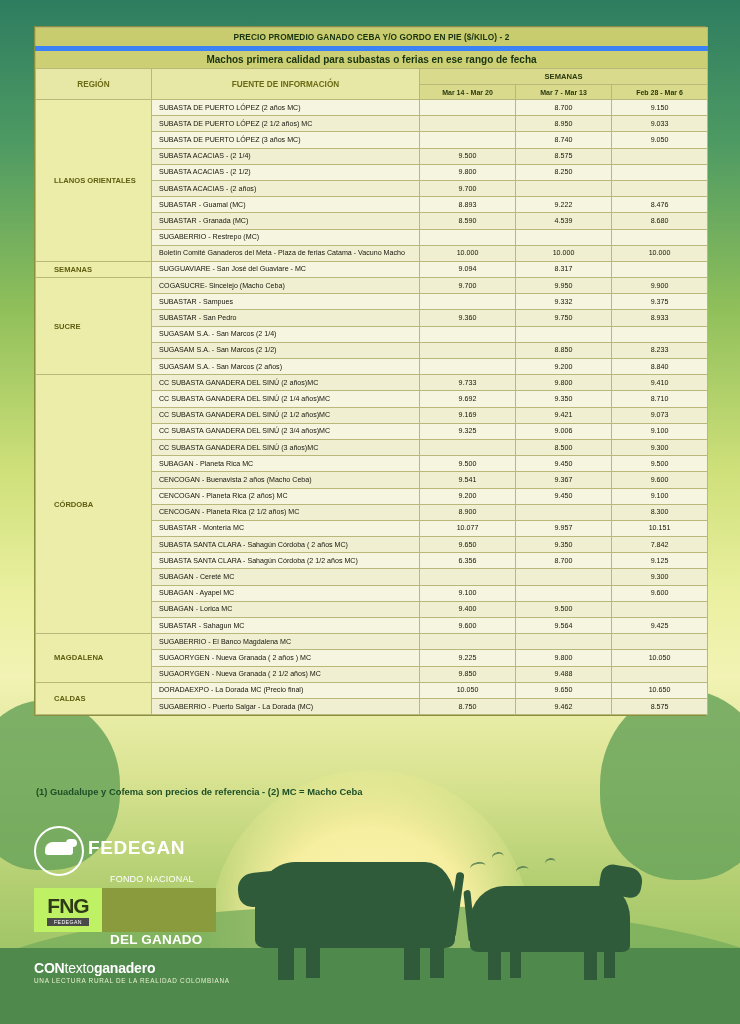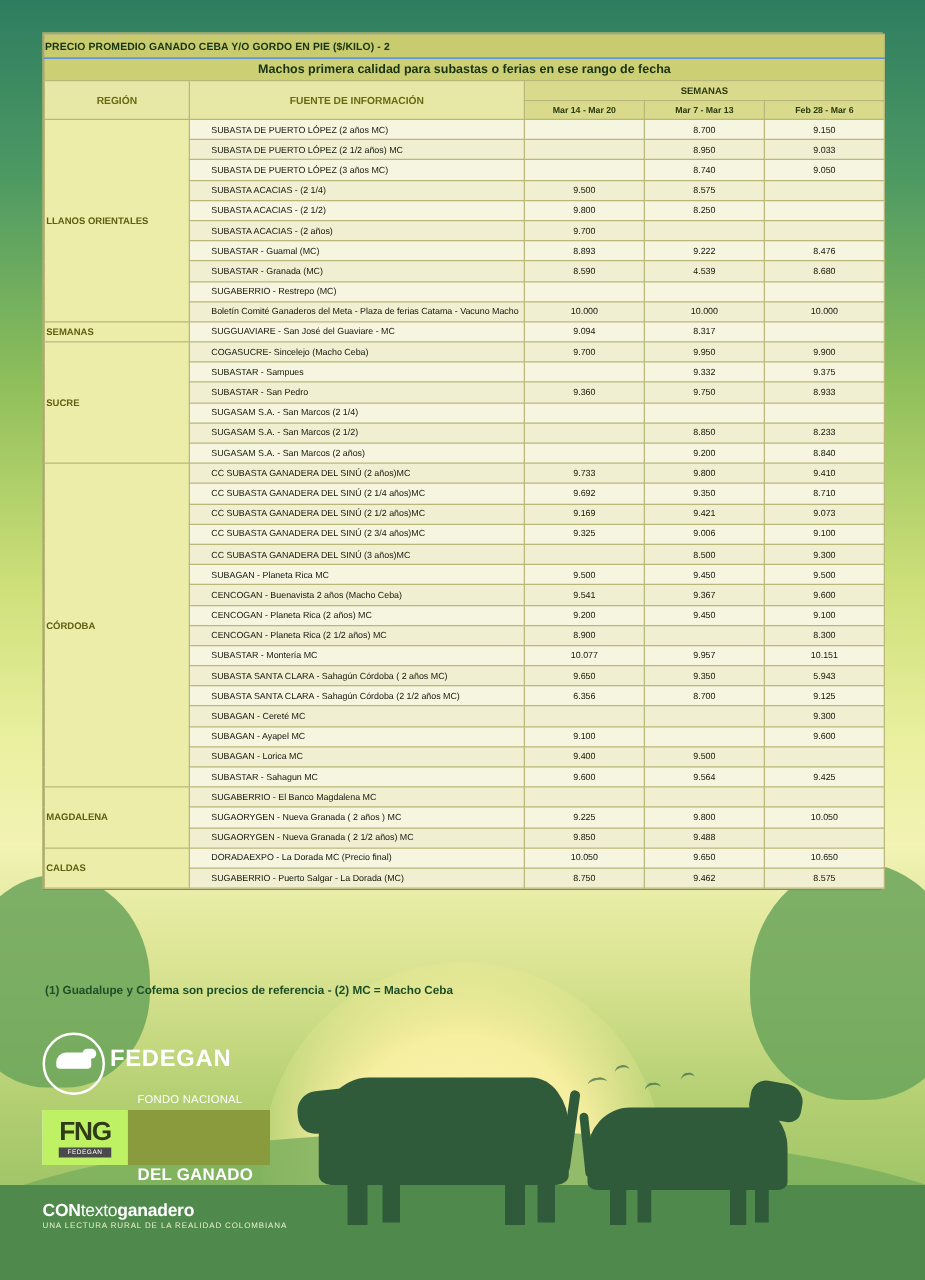--- a/index.html
+++ b/index.html
@@ -136,27 +136,27 @@
     font-size: 7.2px;
     color: #1d1d1d;
   }
   td, th {
     border: 1px solid #b9b87a;
     padding: 0;
     vertical-align: middle;
   }
   .title-row td {
     background: #c9cb6f;
-    text-align: left;
+    text-align: center;
     font-weight: bold;
     font-size: 8.3px;
     height: 18px;
     color: #17330f;
     letter-spacing: .1px;
-    border-bottom: 1px solid #3b82f6;
+    border-bottom: 5px solid #3b82f6;
   }
   .subtitle-row td {
     background: #cdcf75;
     text-align: center;
     font-weight: bold;
     font-size: 10px;
     height: 17px;
     color: #17330f;
   }
   .hdr td {
@@ -177,26 +177,26 @@
     font-size: 7px;
     height: 14px;
     font-weight: bold;
   }
   td.region {
     background: #eceda8;
     color: #5f5e12;
     font-weight: bold;
     font-size: 7.6px;
     text-align: left;
-    padding-left: 1px;
+    padding-left: 18px;
   }
   td.fuente {
     background: #f6f5df;
     text-align: left;
-    padding-left: 17px;
+    padding-left: 7px;
     font-size: 7.1px;
     height: 15.2px;
     color: #15150a;
   }
   td.val {
     background: #f6f5df;
     text-align: center;
     font-size: 7.1px;
     color: #15150a;
   }
@@ -538,21 +538,21 @@
           <tr>
             <td class="fuente">SUBASTAR - Montería MC</td>
             <td class="val">10.077</td>
             <td class="val">9.957</td>
             <td class="val">10.151</td>
           </tr>
           <tr class="alt">
             <td class="fuente">SUBASTA SANTA CLARA - Sahagún Córdoba ( 2 años MC)</td>
             <td class="val">9.650</td>
             <td class="val">9.350</td>
-            <td class="val">5.943</td>
+            <td class="val">7.842</td>
           </tr>
           <tr>
             <td class="fuente">SUBASTA SANTA CLARA - Sahagún Córdoba (2 1/2 años MC)</td>
             <td class="val">6.356</td>
             <td class="val">8.700</td>
             <td class="val">9.125</td>
           </tr>
           <tr class="alt">
             <td class="fuente">SUBAGAN - Cereté MC</td>
             <td class="val"></td>

